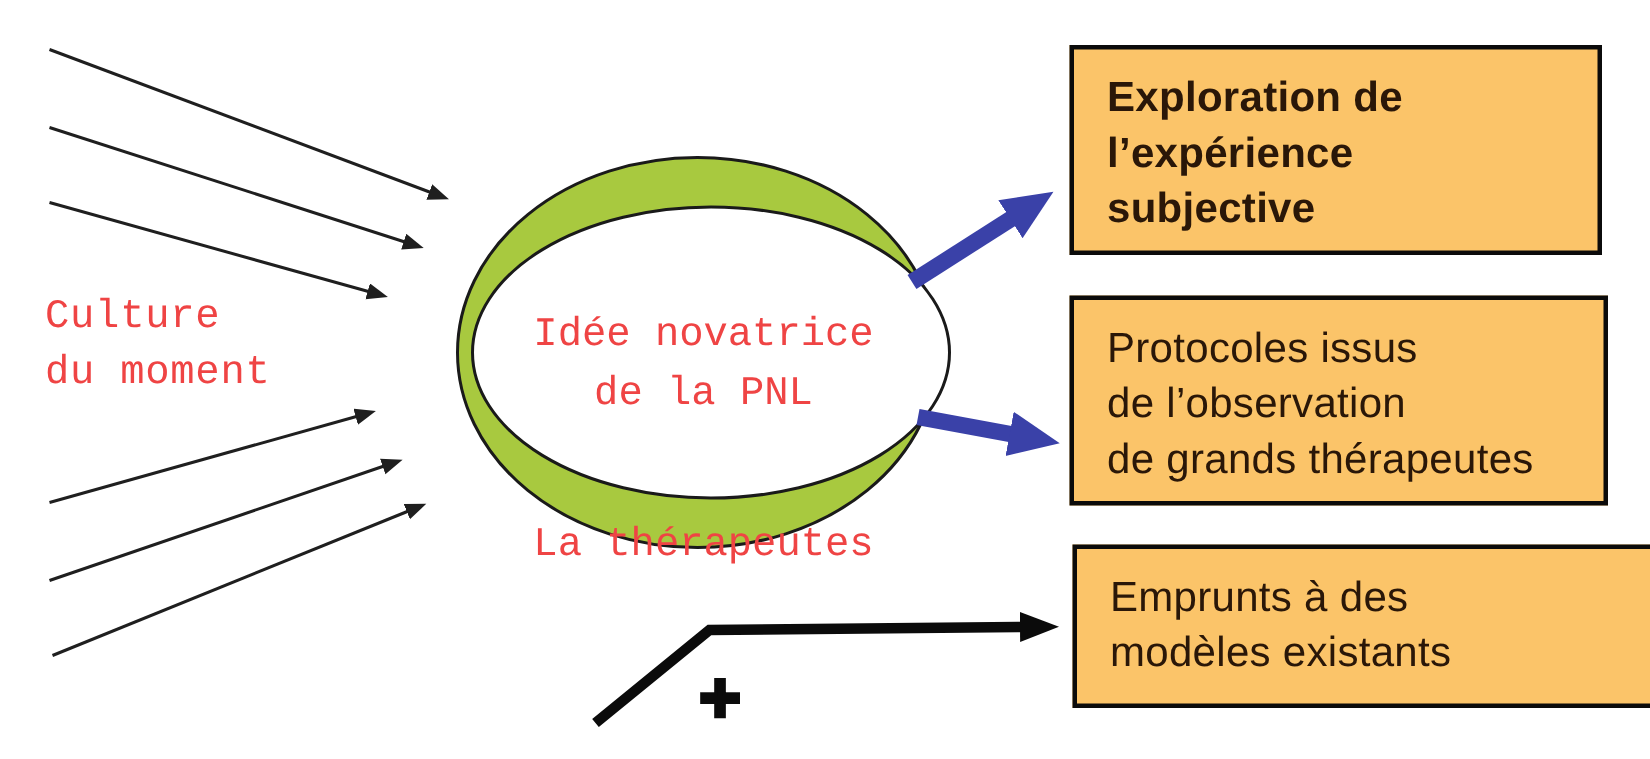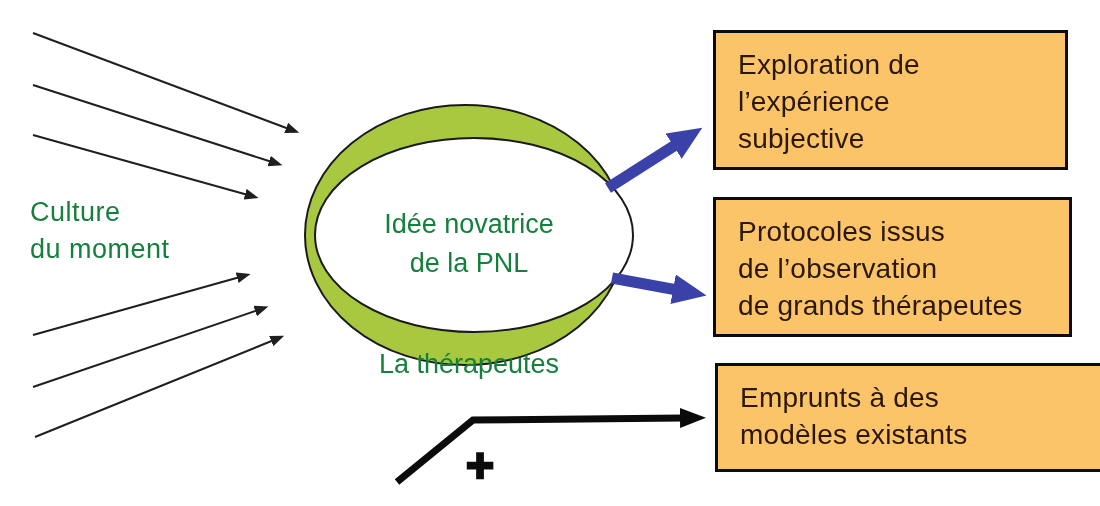--- a/index.html
+++ b/index.html
@@ -19,21 +19,22 @@
   #diagram-svg {
     position: absolute;
     left: 0;
     top: 0;
     width: 1100px;
     height: 506px;
   }
   .label {
     position: absolute;
     white-space: pre-line;
-    color: #15803d;
+    color: #ef4444;
+    font-family: Liberation Mono, monospace;
   }
   .culture-label {
     left: 30px;
     top: 194px;
     font-size: 27px;
     line-height: 37px;
     letter-spacing: 0.5px;
   }
   .ellipse-text {
     left: 319px;
@@ -56,21 +57,21 @@
     box-sizing: border-box;
     background: #fbc469;
     border: 3px solid #0b0b0b;
     color: #2a1708;
     font-size: 28px;
     line-height: 37px;
     padding: 13px 10px 10px 22px;
     white-space: pre-line;
     letter-spacing: 0.2px;
   }
-  #box-exploration { left: 713px; top: 30px;  width: 355px; height: 140px; }
+  #box-exploration { left: 713px; top: 30px;  width: 355px; height: 140px; font-weight: bold; }
   #box-protocoles  { left: 713px; top: 197px; width: 359px; height: 140px; }
   #box-emprunts    { left: 715px; top: 363px; width: 421px; height: 109px; }
   .plus-label {
     position: absolute;
     left: 466px;
     top: 438px;
     font-size: 48px;
     font-weight: bold;
     color: #0b0b0b;
     -webkit-text-stroke: 2.5px #0b0b0b;

